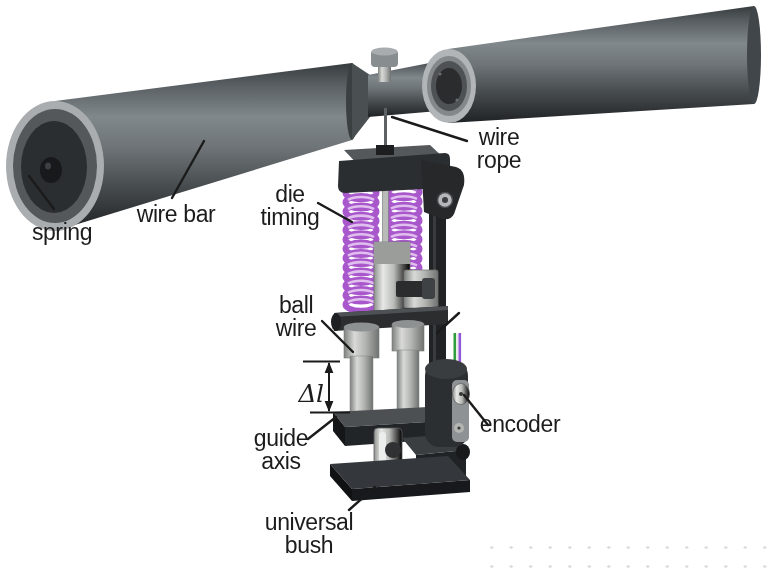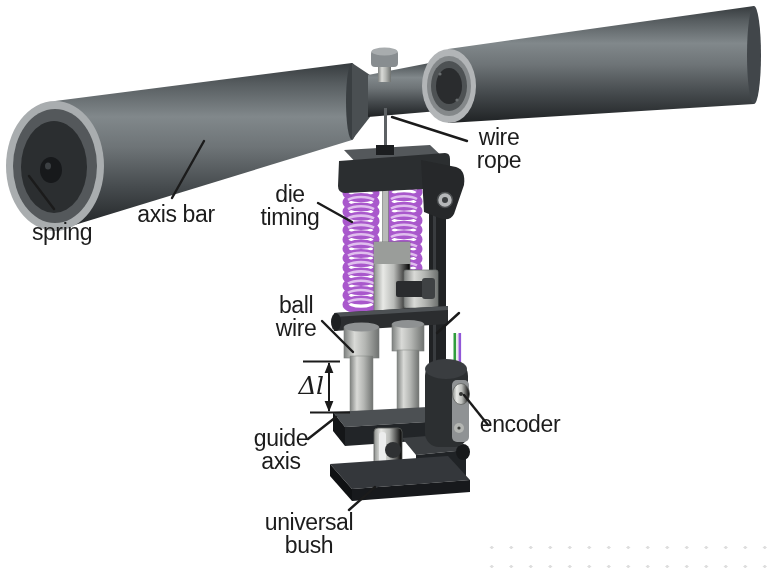--- a/index.html
+++ b/index.html
@@ -2,21 +2,21 @@
 <html><head>
 <meta charset="utf-8">
 <style>
   html,body{margin:0;padding:0;background:#ffffff;}
   #stage{position:relative;width:768px;height:576px;background:#ffffff;overflow:hidden;
          font-family:"Liberation Sans",sans-serif;}
   #mech{position:absolute;left:0;top:0;}
   .label{position:absolute;transform:translate(-50%,-50%);
          font:23px/1.02 "Liberation Sans",sans-serif;color:#1c1c1c;
          text-align:center;white-space:pre-line;letter-spacing:-0.4px;}
-  .label.math{font-family:"DejaVu Serif",serif;font-style:italic;font-size:25px;}
+  .label.math{font-family:"DejaVu Serif",serif;font-style:italic;font-size:25px;margin-top:8px;}
   #watermark{position:absolute;left:482px;top:538px;width:286px;height:38px;
      background-image:radial-gradient(ellipse 2.6px 2.1px at center,#dadada 60%,rgba(255,255,255,0) 61%);
      background-size:19.5px 19px;opacity:.9;}
 </style>
 </head>
 <body>
 
 <div id="stage">
 
   <div id="watermark"></div>
@@ -214,21 +214,21 @@
       <line x1="392" y1="117" x2="467" y2="141"></line>
       <line x1="322" y1="321" x2="353" y2="352"></line>
       <line x1="459" y1="313" x2="437" y2="333"></line>
       <line x1="308" y1="439" x2="336" y2="417"></line>
       <line x1="488" y1="425" x2="464" y2="395"></line>
       <line x1="349" y1="510" x2="375" y2="487"></line>
     </g>
   </svg>
 
   <div class="label" style="left:62px;top:233px">spring</div>
-  <div class="label" style="left:176px;top:215px">axis bar</div>
+  <div class="label" style="left:176px;top:215px">wire bar</div>
   <div class="label" style="left:290px;top:206px">die
 timing</div>
   <div class="label" style="left:499px;top:149px">wire
 rope</div>
   <div class="label" style="left:296px;top:317px">ball
 wire</div>
   <div class="label math" style="left:311px;top:386px">Δl</div>
   <div class="label" style="left:520px;top:425px">encoder</div>
   <div class="label" style="left:281px;top:450px">guide
 axis</div>

